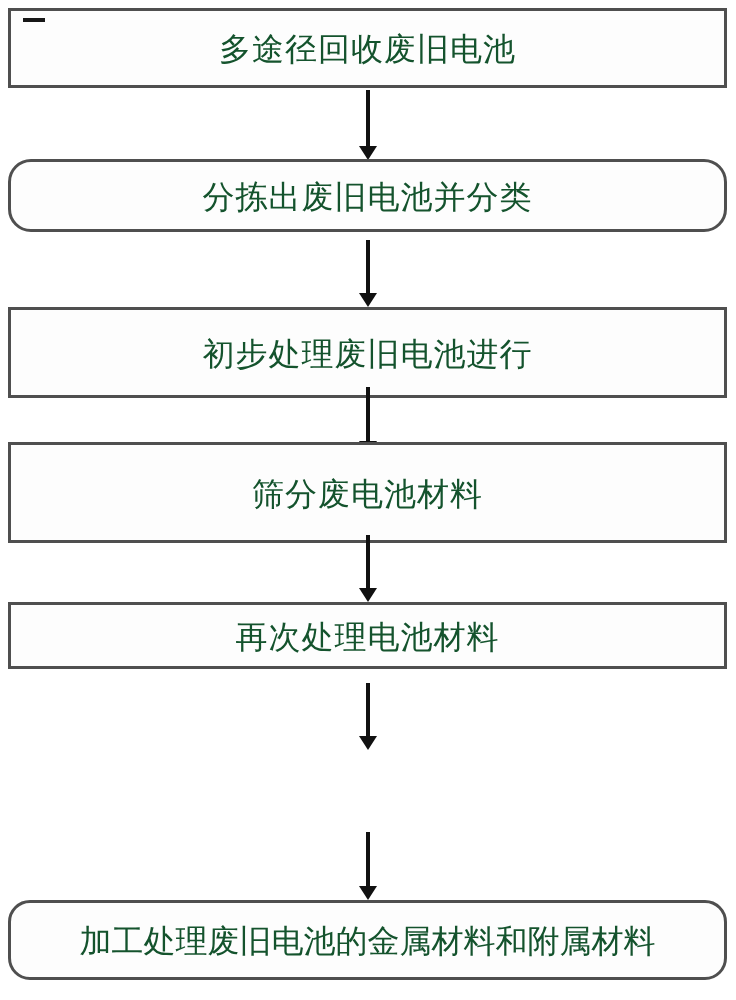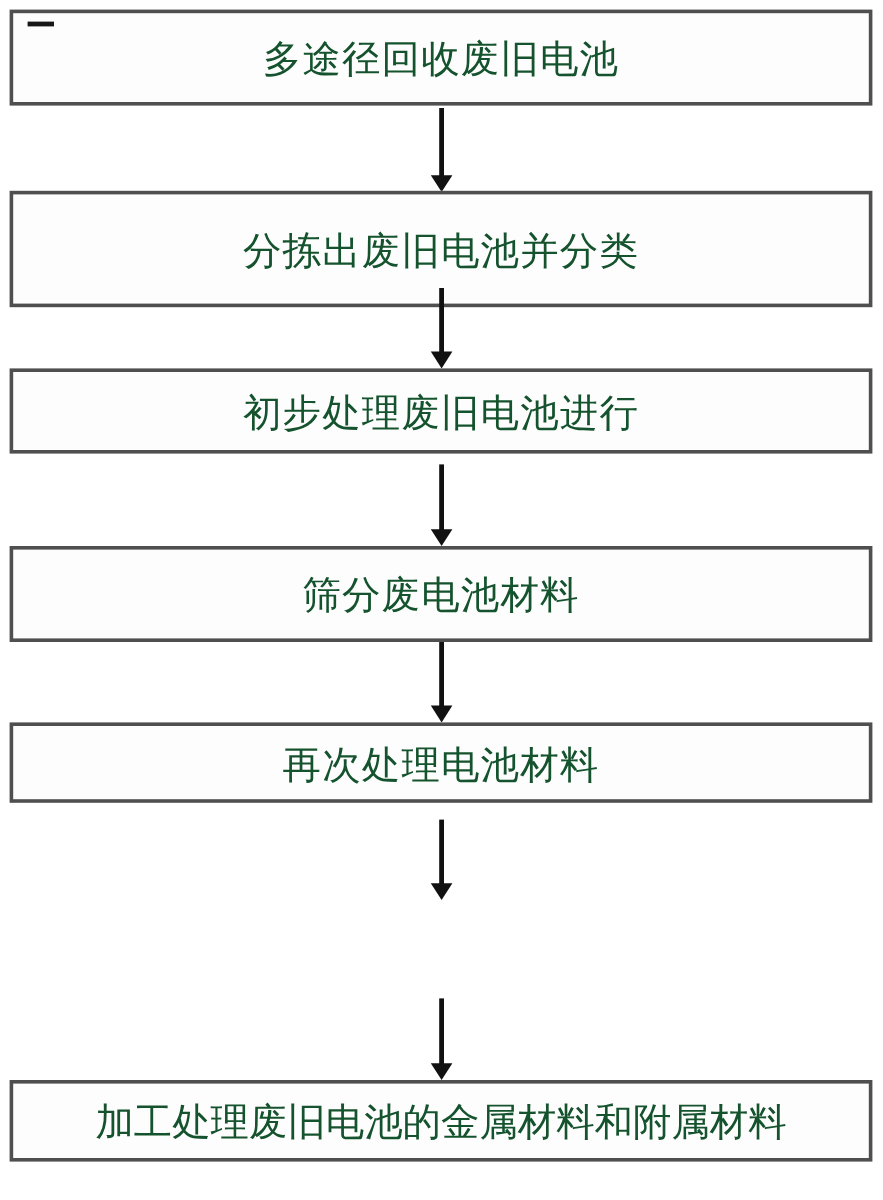--- a/index.html
+++ b/index.html
@@ -29,26 +29,26 @@
   .flow-box span {
     font-size: 32px;
     font-weight: normal;
     color: #14532d;
     letter-spacing: 1px;
     white-space: nowrap;
     line-height: 1;
     padding-top: 2px;
   }
   .b1 { top: 8px;   height: 80px; }
-  .b2 { top: 159px; height: 97px; }
-  .b3 { top: 307px; height: 71px; }
-  .b4 { top: 455px; height: 80px; }
+  .b2 { top: 159px; height: 73px; border-radius: 23px; }
+  .b3 { top: 307px; height: 91px; }
+  .b4 { top: 442px; height: 101px; }
   .b5 { top: 602px; height: 67px; }
   .b6 { top: 750px; height: 82px; }
-  .b7 { top: 900px; height: 68px; }
+  .b7 { top: 900px; height: 80px; border-radius: 22px; }
   .b7 span { letter-spacing: 0; }
 
   
   .corner-mark {
     position: absolute;
     left: 12px;
     top: 7px;
     width: 22px;
     height: 4px;
     background: #171717;

